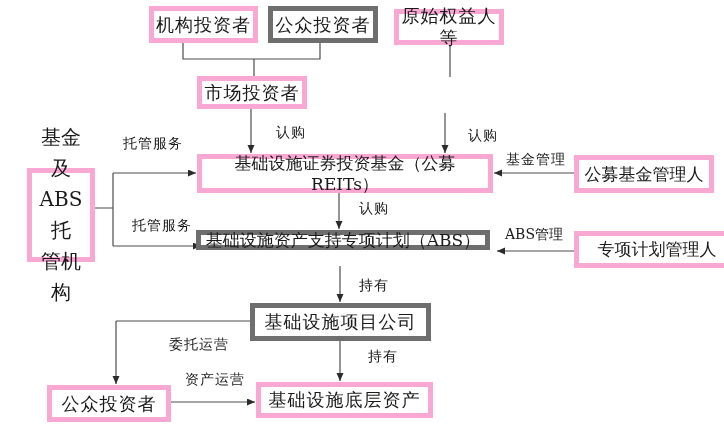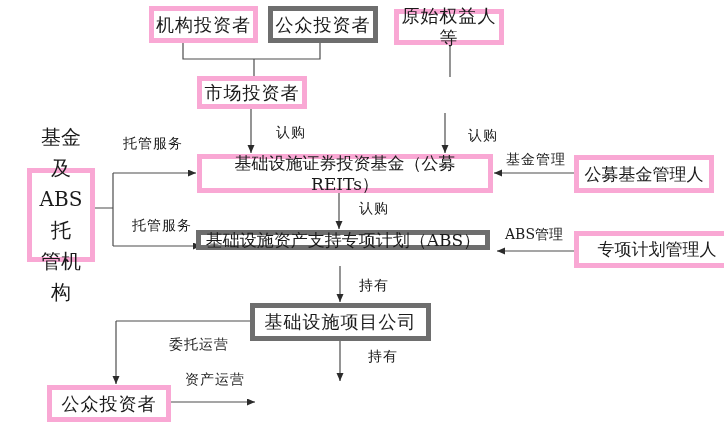--- a/index.html
+++ b/index.html
@@ -110,20 +110,21 @@
   <div class="box small b-fundmgr">公募基金管理人</div>
   <div class="box small b-abs">基础设施资产支持专项计划（ABS）</div>
   <div class="box small b-planmgr">专项计划管理人</div>
   <div class="box multiline b-custodian">
     <span>基金及</span>
     <span>ABS托</span>
     <span>管机构</span>
   </div>
   <div class="box b-project">基础设施项目公司</div>
   <div class="box b-operation">公众投资者</div>
+  <div class="box b-underlying">基础设施底层资产</div>
 
   <div class="edge-label l-custody-top">托管服务</div>
   <div class="edge-label l-custody-bottom">托管服务</div>
   <div class="edge-label l-subscribe-market">认购</div>
   <div class="edge-label l-subscribe-strategic">认购</div>
   <div class="edge-label l-subscribe-mid">认购</div>
   <div class="edge-label l-fund-mgmt">基金管理</div>
   <div class="edge-label l-abs-mgmt">ABS管理</div>
   <div class="edge-label l-hold-abs">持有</div>
   <div class="edge-label l-hold-project">持有</div>

